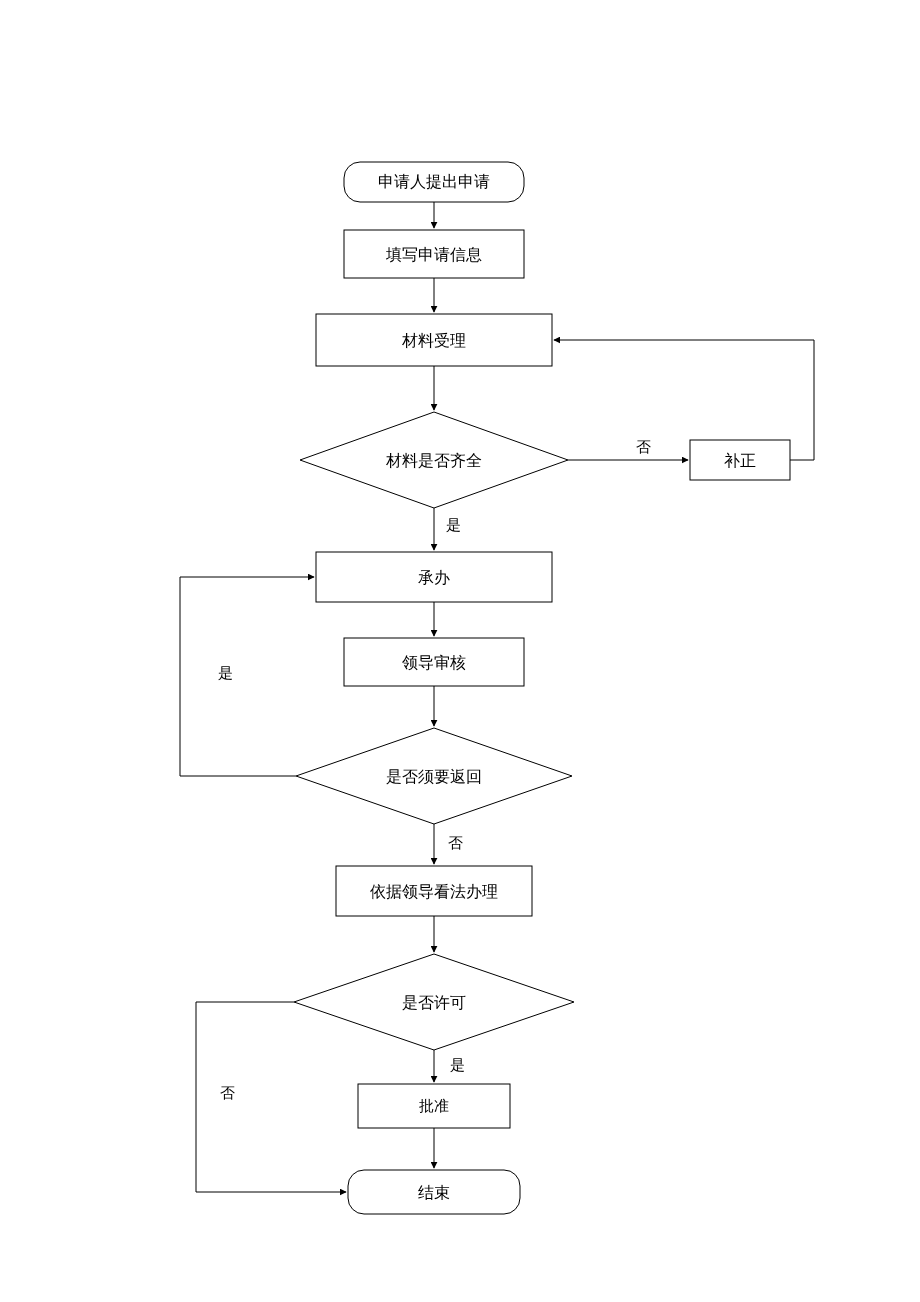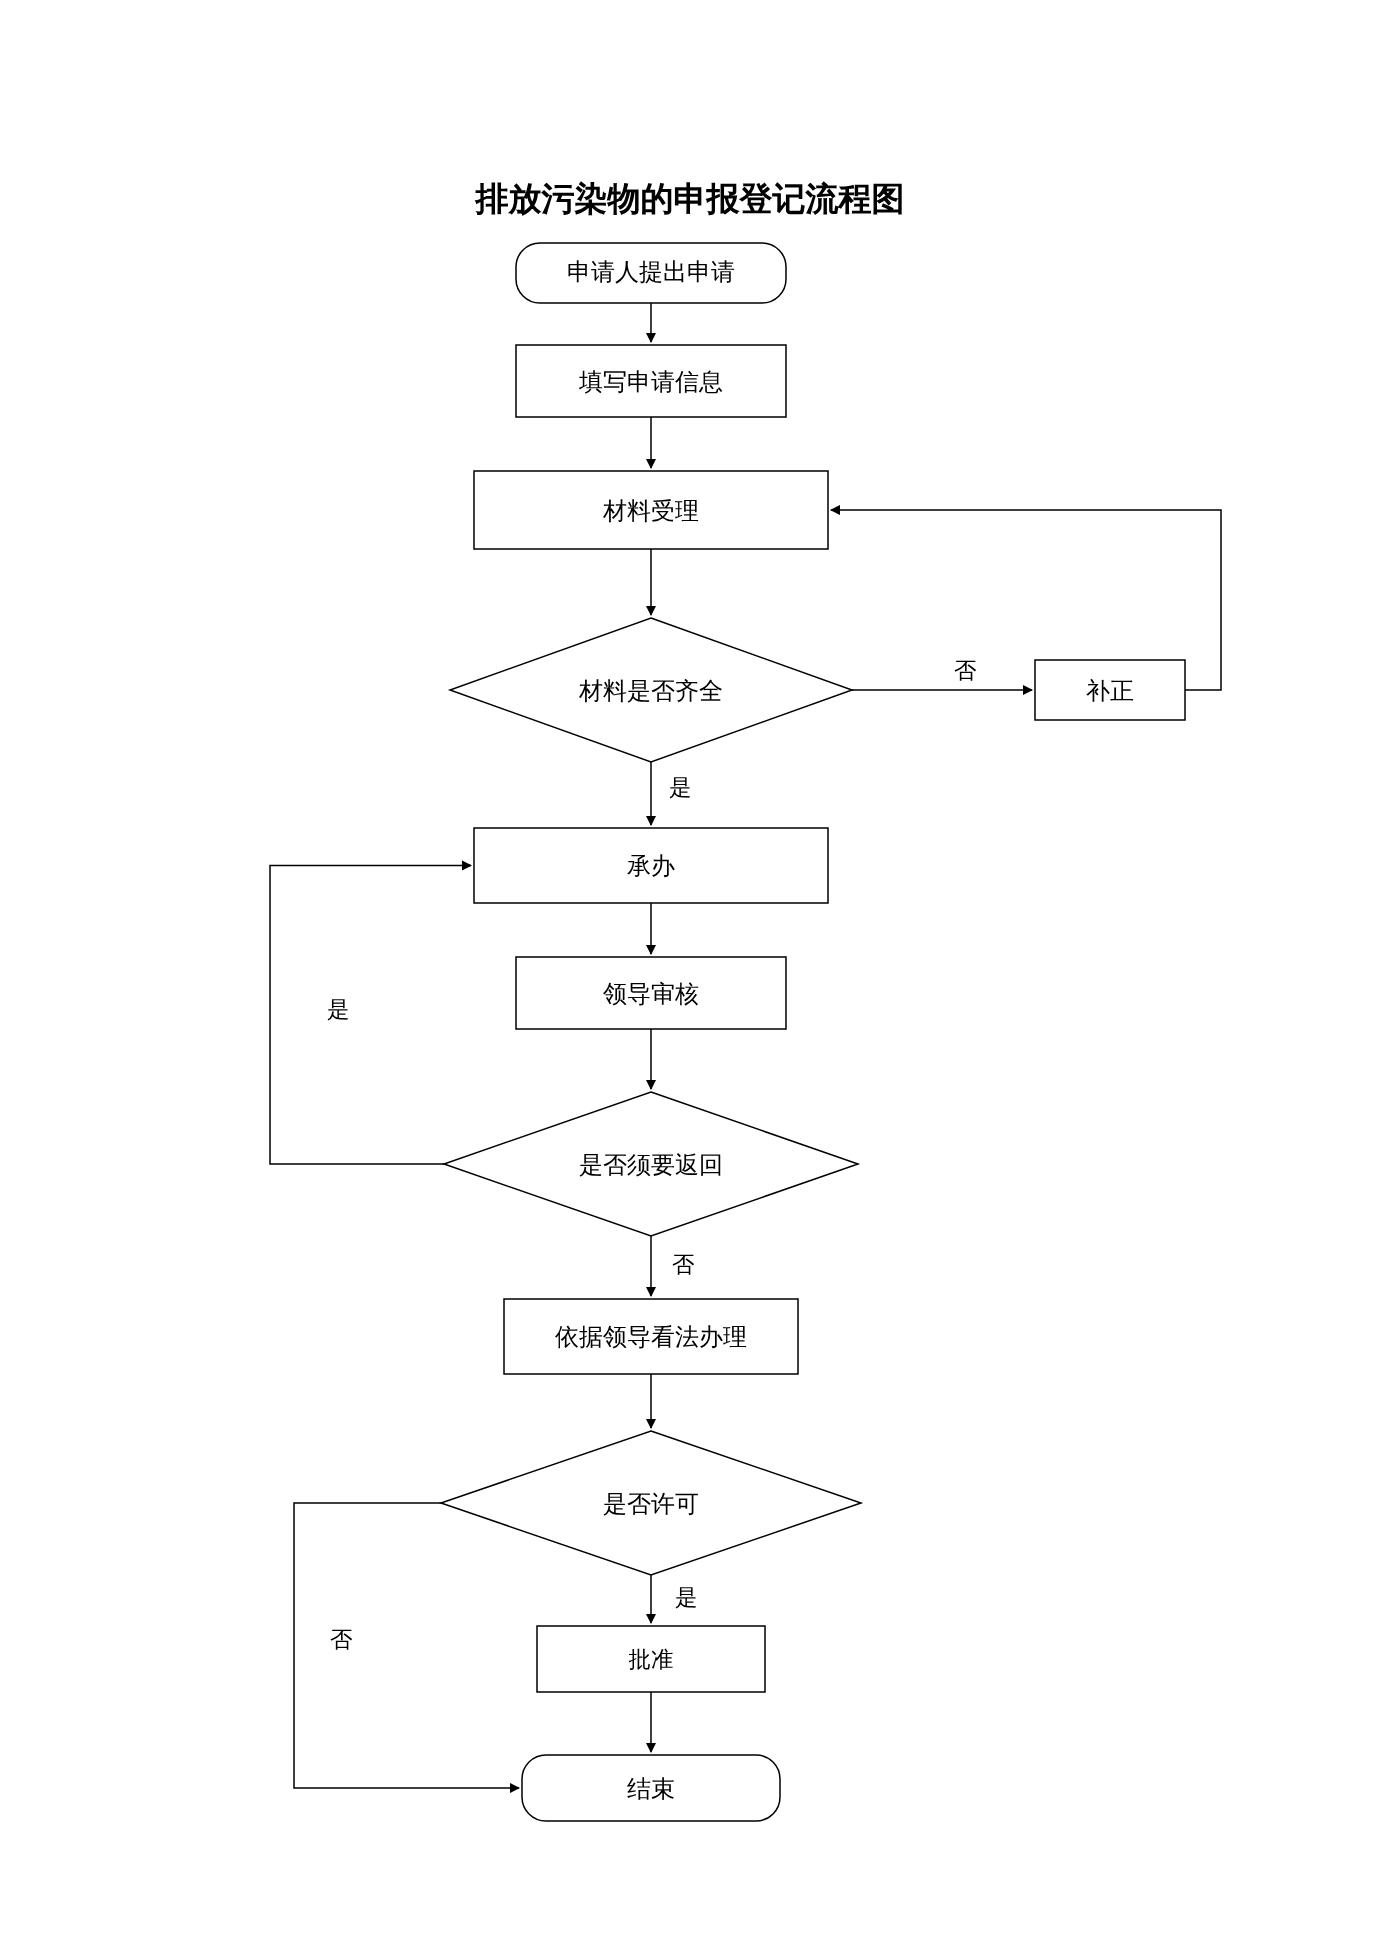--- a/index.html
+++ b/index.html
@@ -26,21 +26,20 @@
     position: absolute;
     left: 0;
     top: 0;
   }
 </style>
 </head>
 <body>
 
 <div class="page">
 
-  <div class="title" style="top:118px;">排放污染物的申报登记流程图</div>
 
   <svg width="920" height="1302">
     <defs>
       <marker id="arrow" viewBox="0 0 10 10" refX="9" refY="5" markerWidth="7" markerHeight="7" orient="auto-start-reverse">
         <path d="M 0 0 L 10 5 L 0 10 z" fill="#000"></path>
       </marker>
     </defs>
 
     <rect x="344" y="162" rx="16" ry="16" width="180" height="40" fill="none" stroke="#000"></rect>
 

